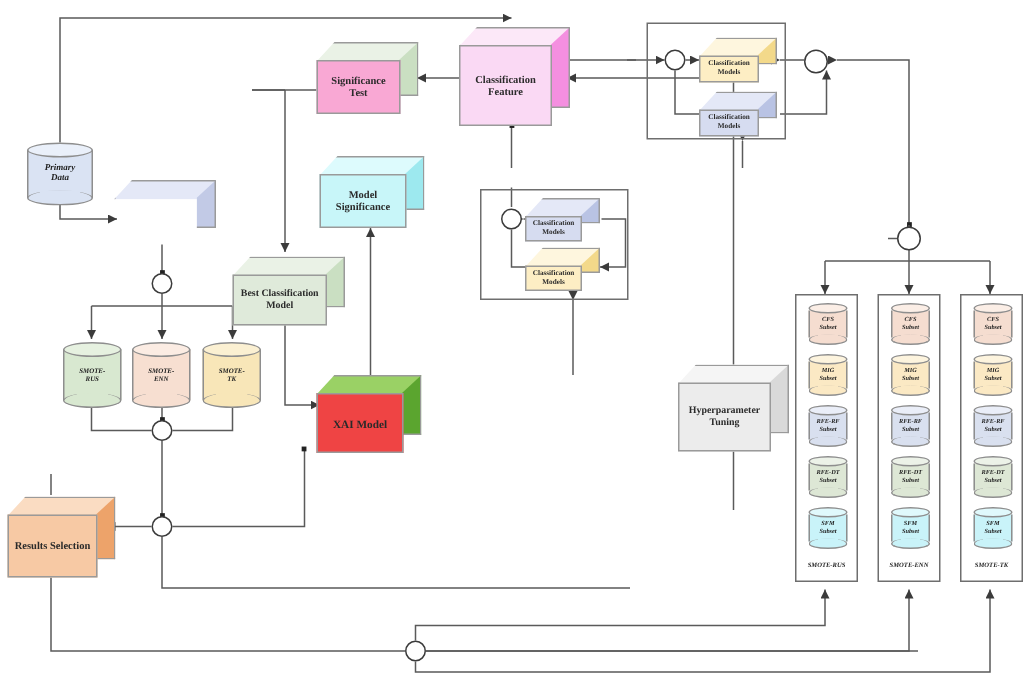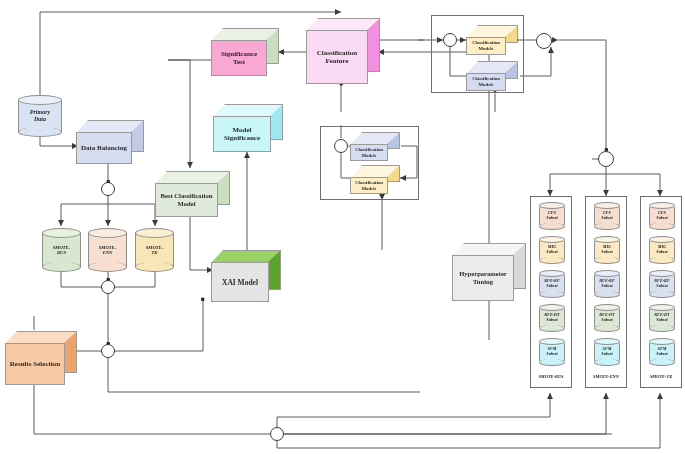--- a/index.html
+++ b/index.html
@@ -138,23 +138,20 @@
     <div class="capTop" style="background:#eaf0fa;"></div>
     <div class="lbl" style="font-size:6px;">
       <span>Primary</span><br>
       <span>Data</span>
     </div>
   </div>
 
   <div class="cube" style="left:76px;top:120px;width:68px;height:44px;">
     <div class="top" style="background:#e4e8f7;"></div>
     <div class="side" style="background:#c2cae6;"></div>
-    <div class="face" style="background:#d6dcf0;">
-      <span class="lbl" style="font-size:7px;">Data Balancing</span>
-    </div>
   </div>
 
   <div class="cyl" style="left:42px;top:228px;width:39px;height:44px;">
     <div class="body" style="background:#d8e8d0;"></div>
     <div class="capBot" style="background:#d8e8d0;"></div>
     <div class="capTop" style="background:#e6f1e0;"></div>
     <div class="lbl" style="font-size:4.6px;">
       <span>SMOTE-</span><br>
       <span>RUS</span>
     </div>
@@ -195,21 +192,21 @@
       <span class="lbl" style="font-size:6.6px;">
         <span>Best Classification</span><br>
         <span>Model</span>
       </span>
     </div>
   </div>
 
   <div class="cube" style="left:211px;top:250px;width:70px;height:52px;">
     <div class="top" style="background:#9ad165;"></div>
     <div class="side" style="background:#5ba52f;"></div>
-    <div class="face" style="background:#e5e5e5;">
+    <div class="face" style="background:#ef4444;">
       <span class="lbl" style="font-size:7.5px;">XAI Model</span>
     </div>
   </div>
 
   <div class="cube" style="left:213px;top:104px;width:70px;height:48px;">
     <div class="top" style="background:#ddfbfd;"></div>
     <div class="side" style="background:#9de9ef;"></div>
     <div class="face" style="background:#c8f6f9;">
       <span class="lbl" style="font-size:7px;">
         <span>Model</span><br>

